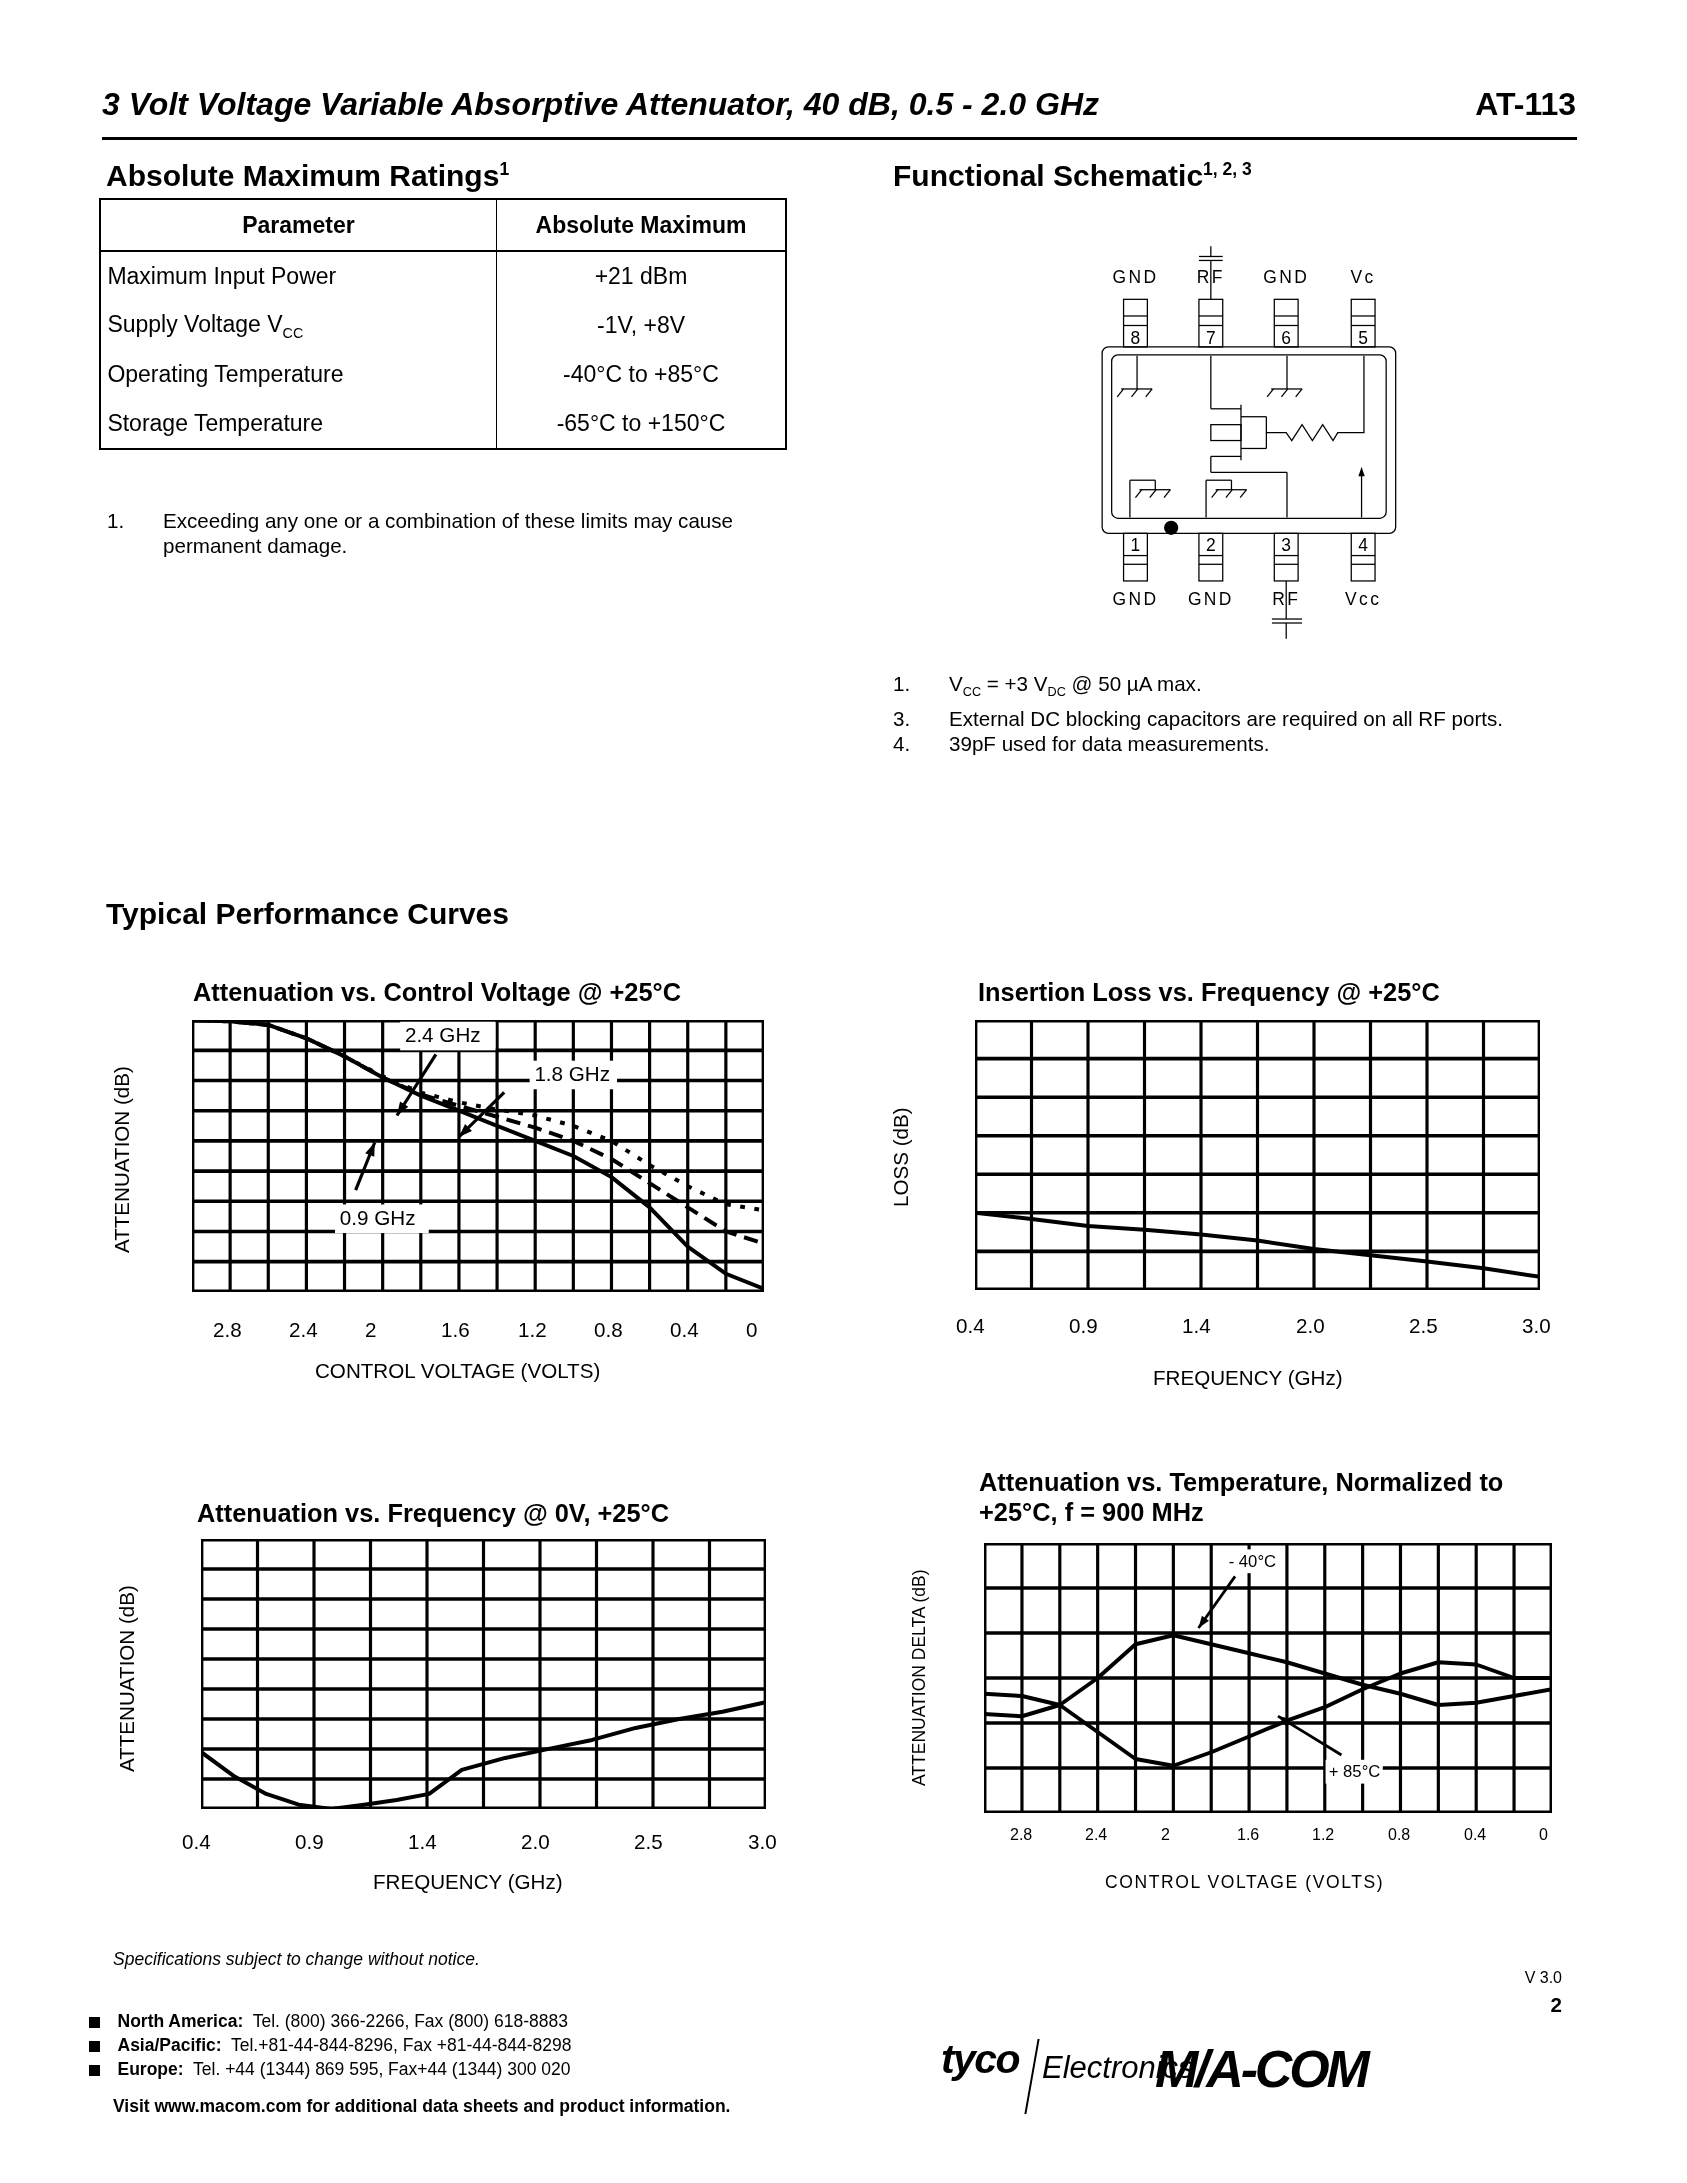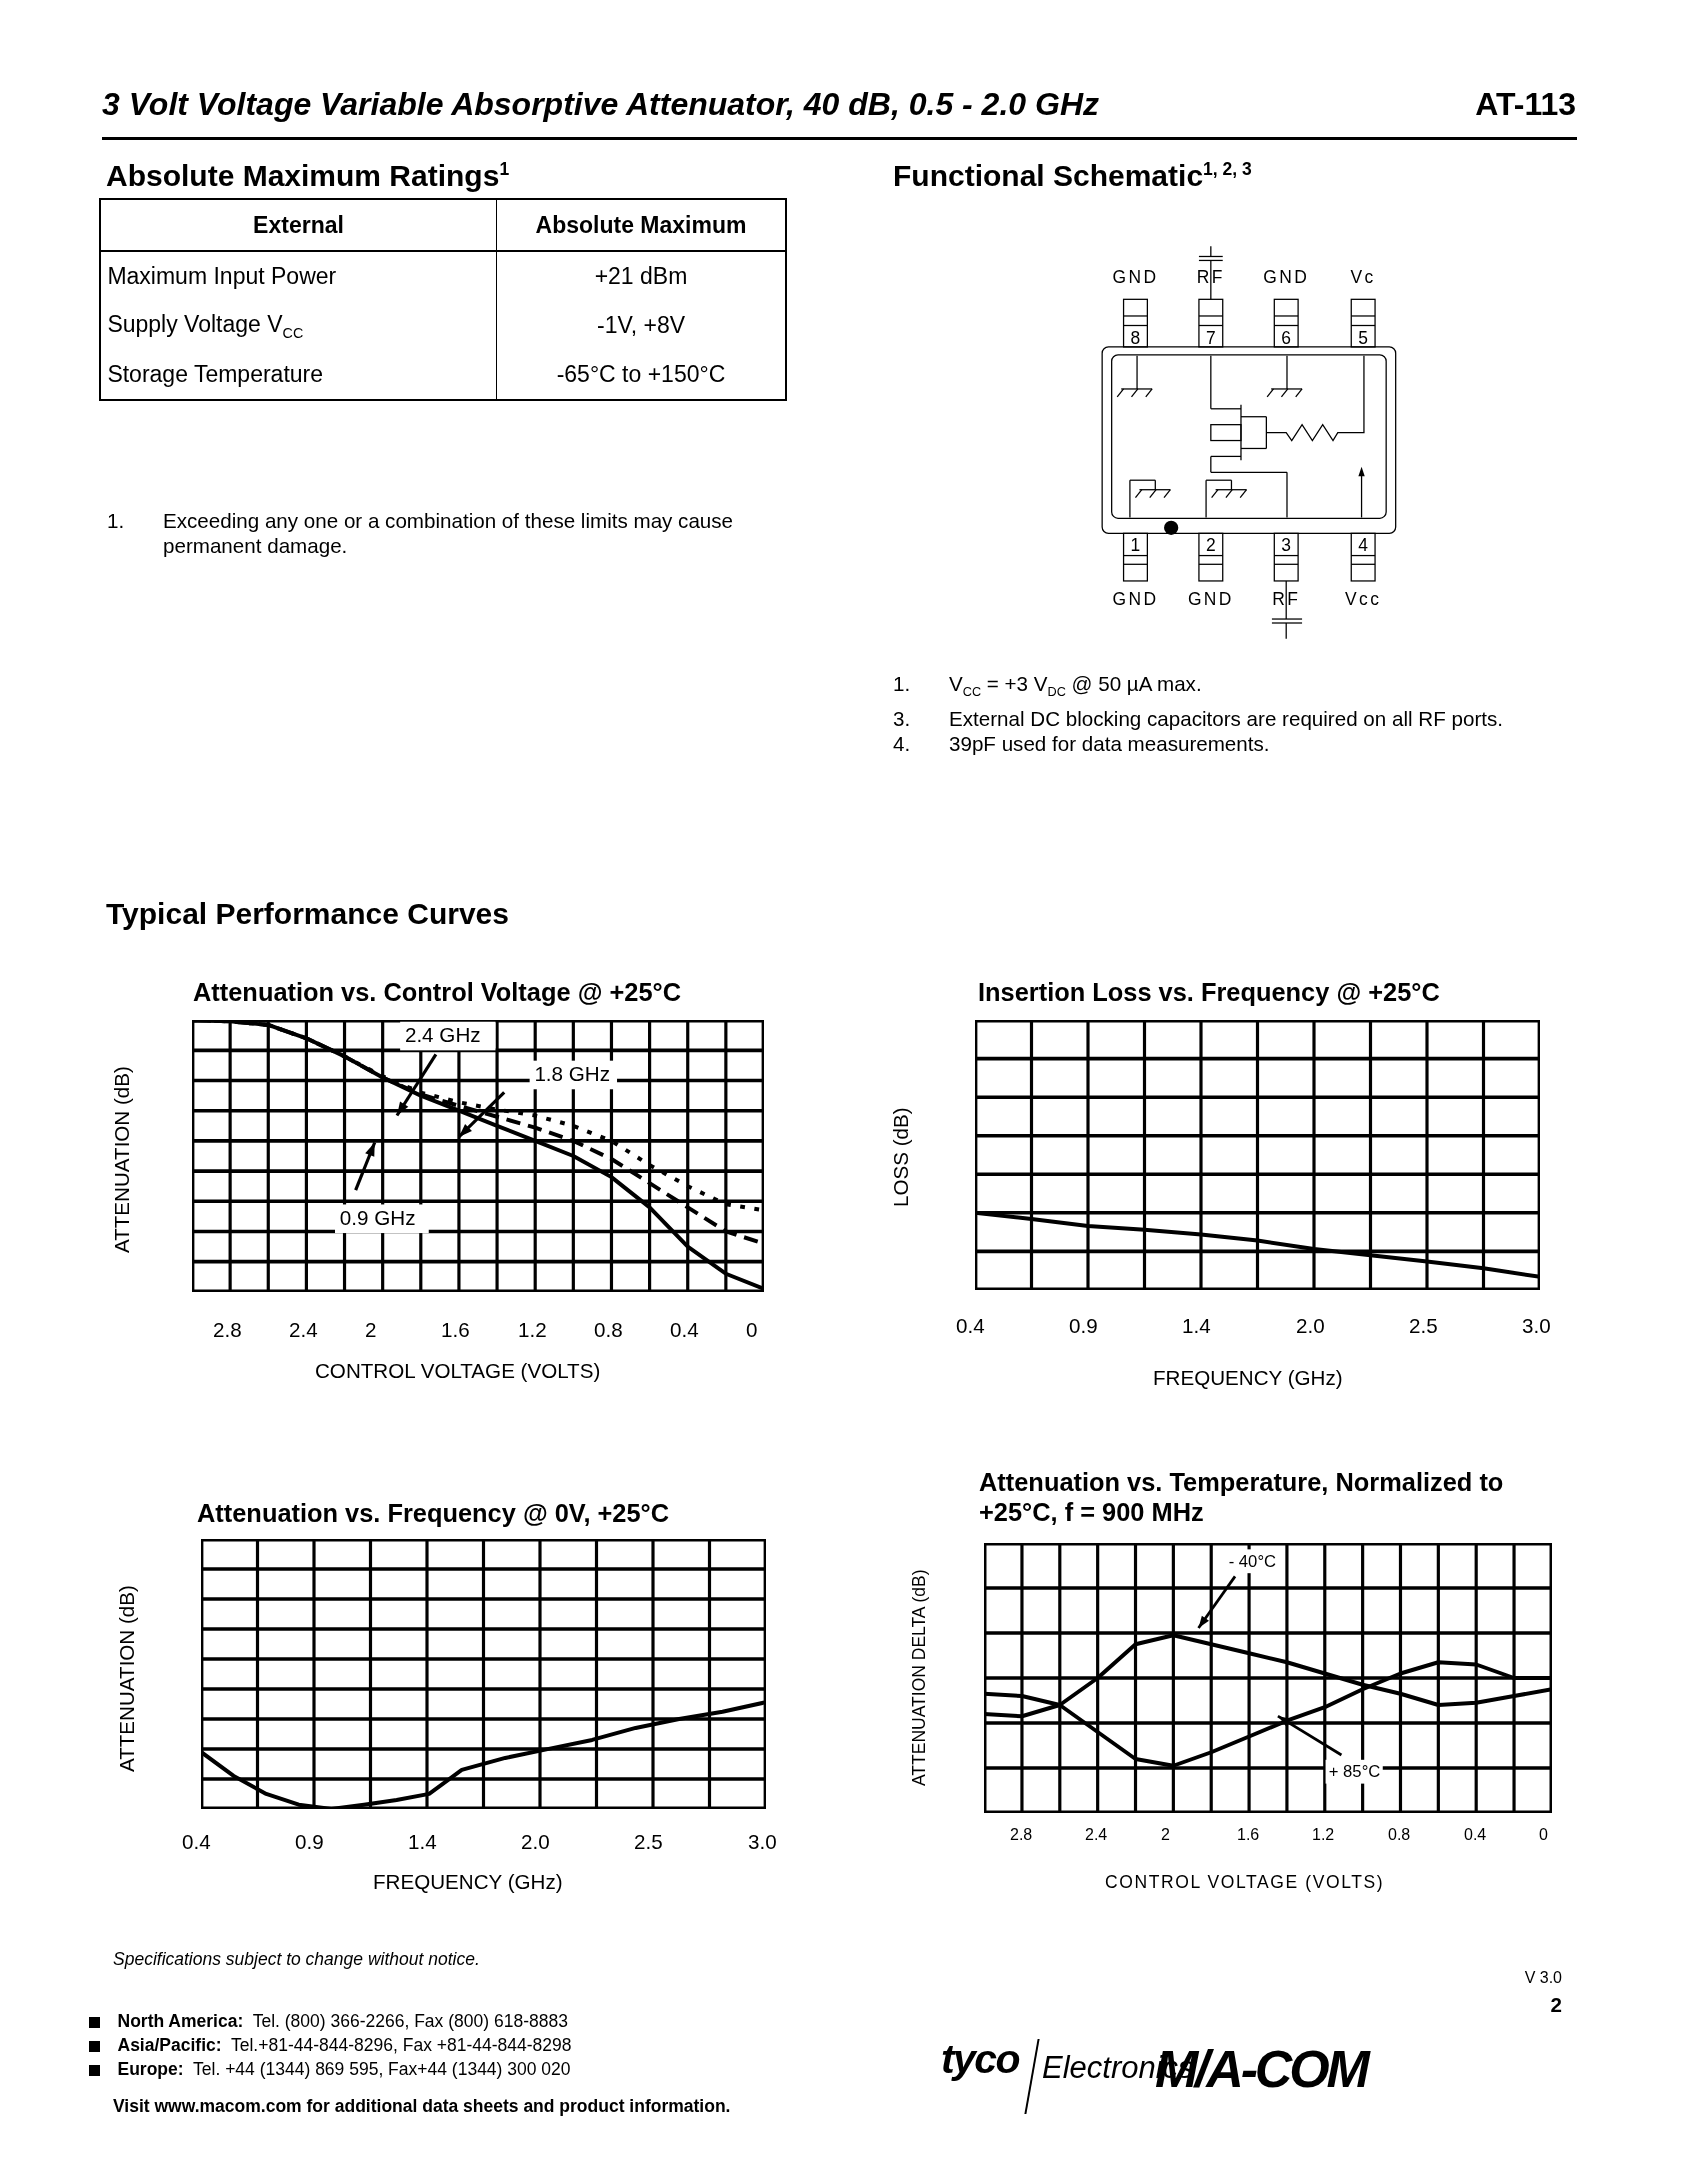--- a/index.html
+++ b/index.html
@@ -34,32 +34,36 @@
 <div class="abs title">3 Volt Voltage Variable Absorptive Attenuator, 40 dB, 0.5 - 2.0 GHz</div>
 <div class="abs partno">AT-113</div>
 <div class="abs rule"></div>
 
 <div class="abs h2" style="left:106px;top:159px;">
   <span>Absolute Maximum Ratings</span><sup>1</sup>
 </div>
 <table class="amr">
   <thead>
     <tr>
-      <th style="width:393px;">External</th>
+      <th style="width:393px;">Parameter</th>
       <th style="border-right:none;border-radius:8px;">Absolute Maximum</th>
     </tr>
   </thead>
   <tbody>
     <tr>
       <td><span>Maximum Input  Power</span></td>
       <td class="v"><span>+21 dBm</span></td>
     </tr>
     <tr>
       <td><span>Supply Voltage V</span><sub>CC</sub></td>
       <td class="v"><span>-1V, +8V</span></td>
+    </tr>
+    <tr>
+      <td><span>Operating Temperature</span></td>
+      <td class="v"><span>-40°C to +85°C</span></td>
     </tr>
     <tr>
       <td><span>Storage Temperature</span></td>
       <td class="v"><span>-65°C to +150°C</span></td>
     </tr>
   </tbody>
 </table>
 <div class="abs fn" style="left:107px;top:508px;">
   <div><span class="num">1.</span><span>Exceeding any one or a combination of these limits may cause</span></div>
   <div style="padding-left:56px;">permanent damage.</div>

